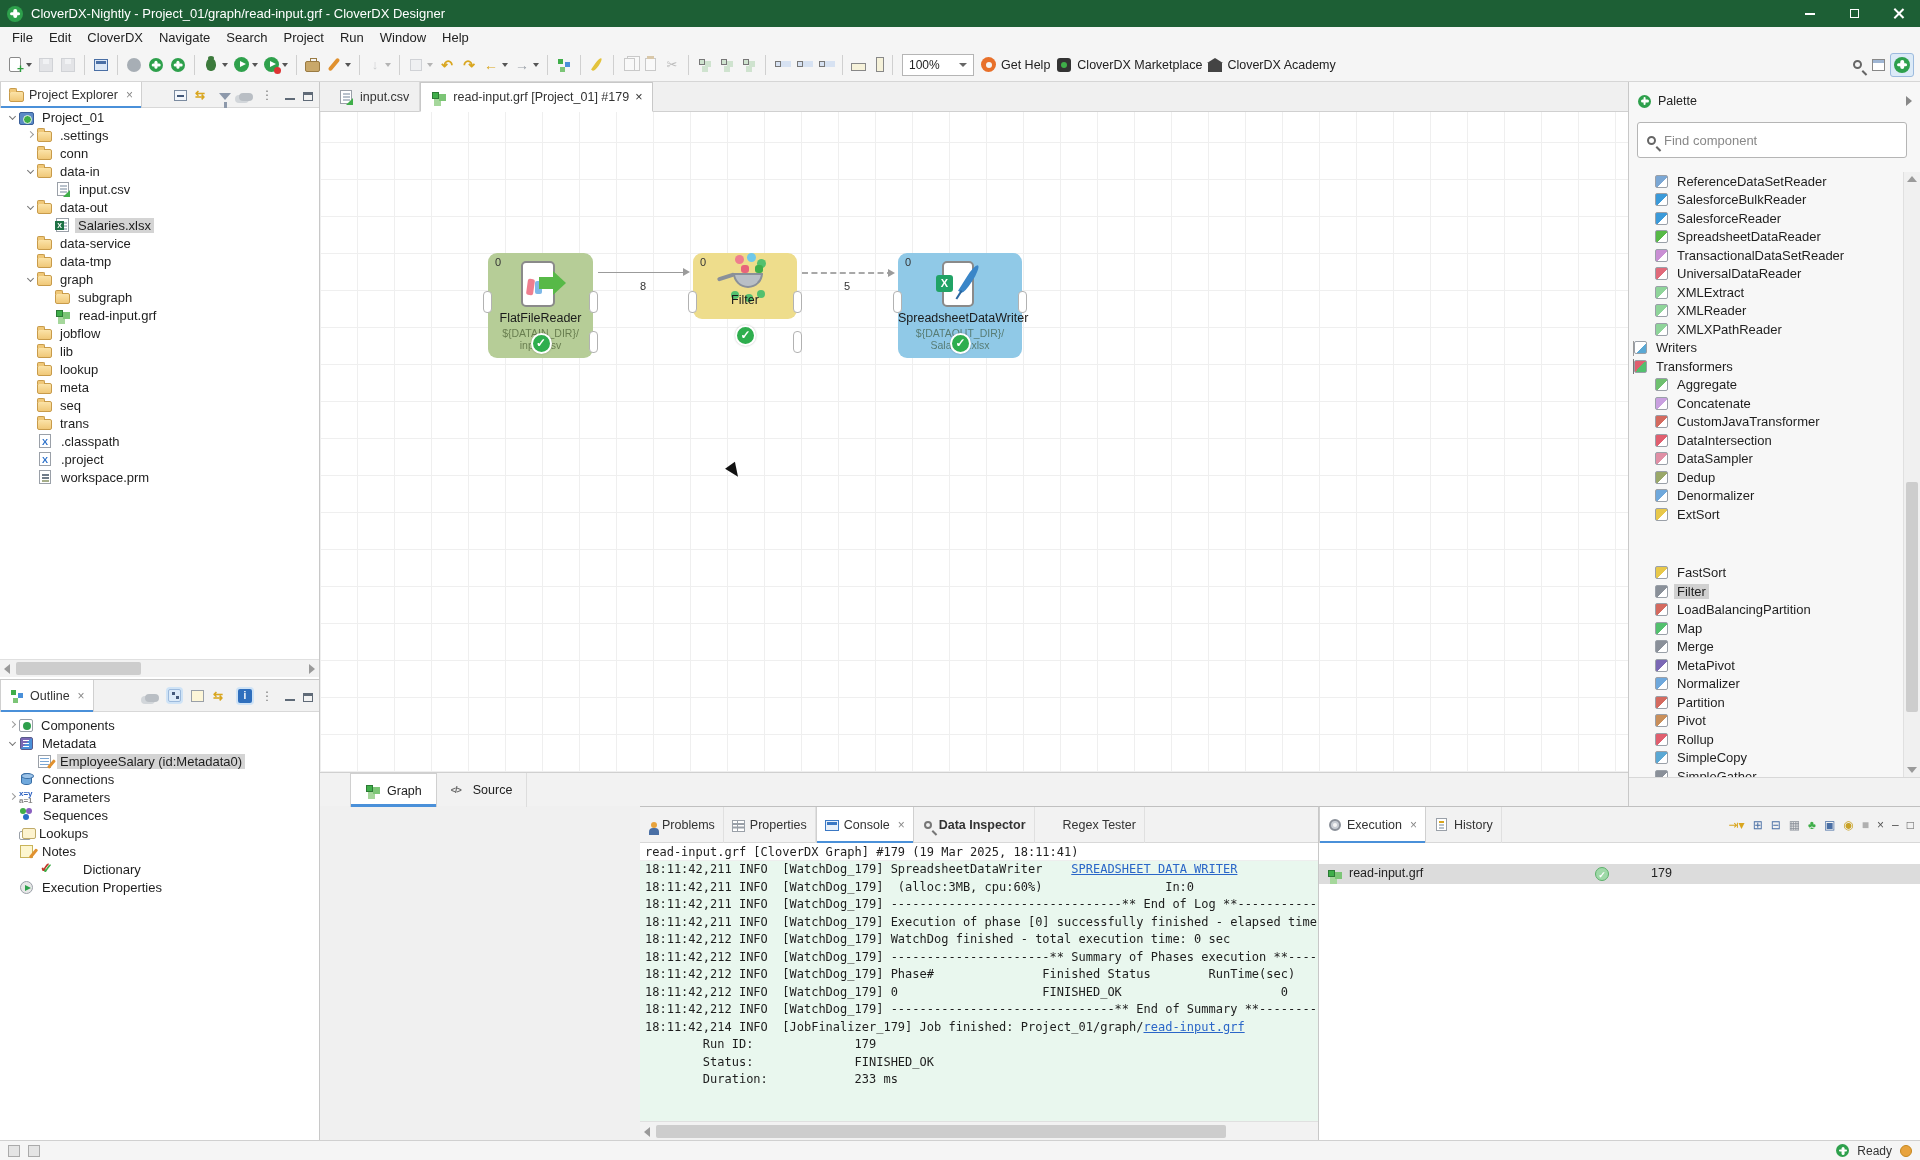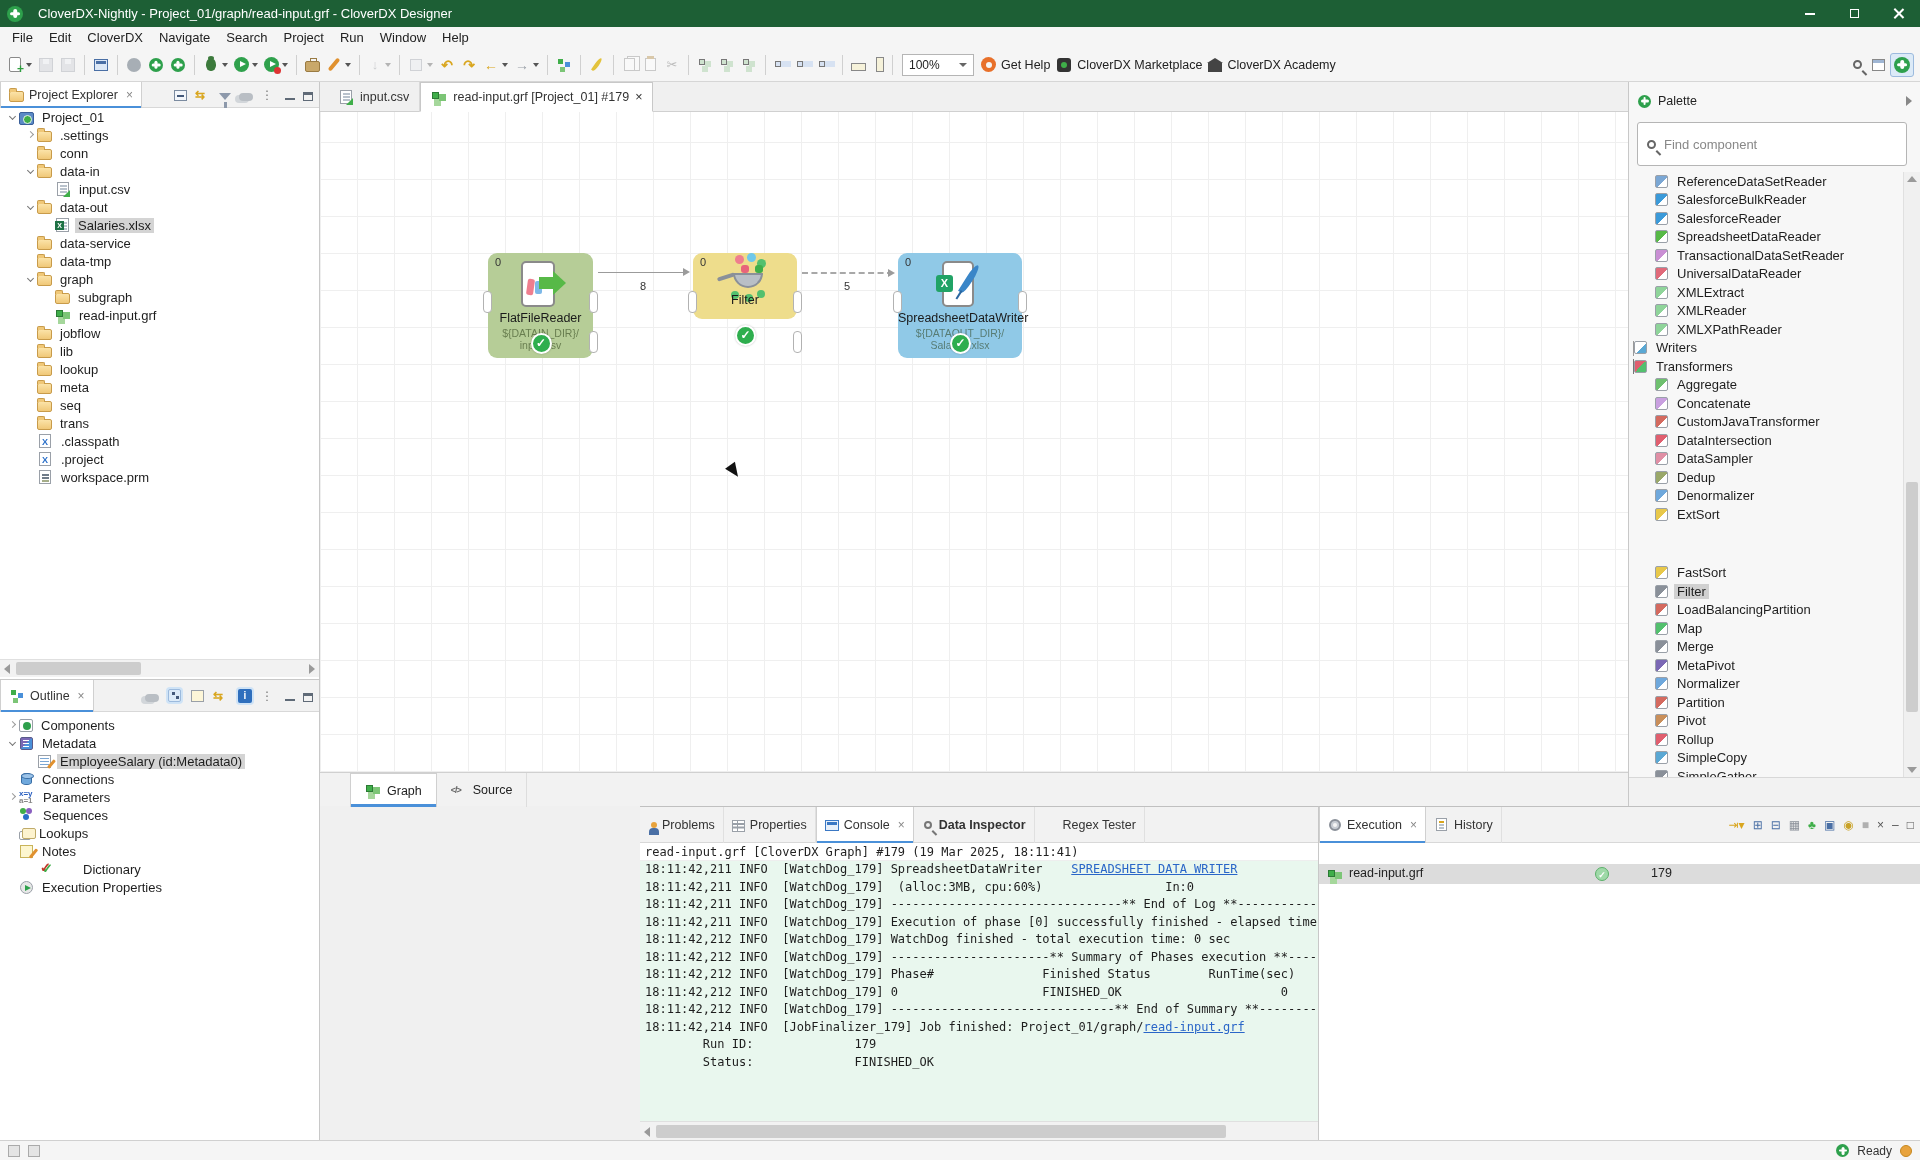--- a/index.html
+++ b/index.html
@@ -1,21 +1,21 @@
 <!DOCTYPE html>
 <html><head>
 <meta charset="utf-8">
 <style>
   * { margin:0; padding:0; box-sizing:border-box; }
   html,body { width:1920px; height:1160px; overflow:hidden; }
   body { font-family:"Liberation Sans", sans-serif; font-size:12.5px; color:#222; background:#f0f0f0; }
   #app { position:relative; width:1920px; height:1160px; background:#f0f0f0; }
 
   
-  #titlebar { position:absolute; left:0; top:0; width:1920px; height:27px; background:#1d5f35; color:#fff; display:flex; align-items:center;gap:7px; }
+  #titlebar { position:absolute; left:0; top:0; width:1920px; height:27px; background:#1d5f35; color:#fff; display:flex; align-items:center; }
   #titlebar .tb-logo { width:16px; height:16px; margin:0 8px 0 7px; }
   #titlebar .tb-title { font-size:13px; color:#fff; flex:1; }
   .winbtns { display:flex; height:27px; }
   .winbtn { width:44px; height:27px; display:flex; align-items:center; justify-content:center; cursor:pointer; }
   .wb-min { width:10px; height:2px; background:#fff; }
   .wb-max { width:9px; height:9px; border:1.5px solid #fff; }
   .wb-close { position:relative; width:11px; height:11px; }
   .wb-close::before,.wb-close::after { content:""; position:absolute; left:5px; top:-1px; width:1.5px; height:13px; background:#fff; }
   .wb-close::before { transform:rotate(45deg);} .wb-close::after{ transform:rotate(-45deg);}
   .clover { position:relative; border-radius:50%; background:#2ea04c; }
@@ -250,21 +250,21 @@
   .exec-row .icn { position:absolute; left:8px; top:3px; }
   .exec-row .rlab { position:absolute; left:30px; top:2px; font-size:12.5px; }
   .exec-row .rid { position:absolute; left:332px; top:2px; font-size:12.5px; }
   .status-ok { position:absolute; left:276px; top:3px; width:14px; height:14px; border-radius:50%; background:#9fd9a8; border:1px solid #5cb06a; color:#fff; font-size:9px; font-weight:bold; text-align:center; line-height:14px; }
   .exec-toolicon { font-size:12px; color:#6a7078; cursor:pointer; }
 
   
   #palette { position:absolute; left:1628px; top:0; width:292px; height:724px; background:#f7f7f7; border-left:1px solid #c8c8c8; }
   #palette-header { height:38px; display:flex; align-items:center; padding:0 8px; gap:6px; background:#f7f7f7; }
   #palette-header .pcollapse { margin-left:auto; width:0; height:0; border-top:5px solid transparent; border-bottom:5px solid transparent; border-left:6px solid #888; cursor:pointer; }
-  #palette-search { position:absolute; left:8px; top:40px; width:270px; height:44px; background:#fff; border:1px solid #b5b5b5; border-radius:3px; display:flex; align-items:center; padding:0 7px; gap:6px; }
+  #palette-search { position:absolute; left:8px; top:40px; width:270px; height:36px; background:#fff; border:1px solid #b5b5b5; border-radius:3px; display:flex; align-items:center; padding:0 7px; gap:6px; }
   #palette-search input { border:none; outline:none; font-size:13px; color:#333; width:210px; font-family:"Liberation Sans", sans-serif; background:transparent; }
   #palette-search input::placeholder { color:#888; }
   #palette-list { position:absolute; left:0; top:90px; width:274px; height:605px; overflow:hidden; background:#f7f7f7; }
   .prow { display:flex; align-items:center; height:18.5px; cursor:pointer; white-space:nowrap; }
   .prow .plab { margin-left:6px; font-size:13px; color:#1e1e1e; padding:0 3px; }
   .prow.selected .plab { background:#d0d0d0; }
   .cmp-chip { width:13px; height:13px; border:1px solid #9aa0a8; border-radius:2px; flex:none; }
   #palette-vscroll { position:absolute; right:0; top:90px; width:17px; height:605px; background:#f0f0f0; border-left:1px solid #e0e0e0; }
   #palette-bottomstrip { position:absolute; left:0; top:695px; width:292px; height:29px; background:#f2f2f2; border-top:1px solid #d8d8d8; }
 
@@ -797,20 +797,21 @@
             <div class="logline"><span>18:11:42,211 INFO  [WatchDog_179] --------------------------------** End of Log **--------------------------------</span></div>
             <div class="logline"><span>18:11:42,211 INFO  [WatchDog_179] Execution of phase [0] successfully finished - elapsed time (sec): 0</span></div>
             <div class="logline"><span>18:11:42,212 INFO  [WatchDog_179] WatchDog finished - total execution time: 0 sec</span></div>
             <div class="logline"><span>18:11:42,212 INFO  [WatchDog_179] ----------------------** Summary of Phases execution **--------------------</span></div>
             <div class="logline"><span>18:11:42,212 INFO  [WatchDog_179] Phase#               Finished Status        RunTime(sec)    MemoryAllocation(MB)</span></div>
             <div class="logline"><span>18:11:42,212 INFO  [WatchDog_179] 0                    FINISHED_OK                      0             138</span></div>
             <div class="logline"><span>18:11:42,212 INFO  [WatchDog_179] -------------------------------** End of Summary **----------------------------</span></div>
             <div class="logline"><span>18:11:42,214 INFO  [JobFinalizer_179] Job finished: Project_01/graph/</span><span class="loglink">read-input.grf</span></div>
             <div class="logline"><span>        Run ID:              179</span></div>
             <div class="logline"><span>        Status:              FINISHED_OK</span></div>
+            <div class="logline"><span>        Duration:            233 ms</span></div>
           </div>
         <div id="console-vscroll">
           <span class="vs-arrow-up" style="top:4px"></span>
           <span class="vs-thumb" style="top:16px;height:46px"></span>
           <span class="vs-arrow-down" style="bottom:4px"></span>
         </div>
         <div id="console-hscroll">
           <span class="sb-arrow sb-left" style="left:4px;top:5px"></span>
           <span class="sb-thumb" style="left:16px;width:570px;top:3px"></span>
           <span class="sb-arrow sb-right" style="right:4px;top:5px"></span>

